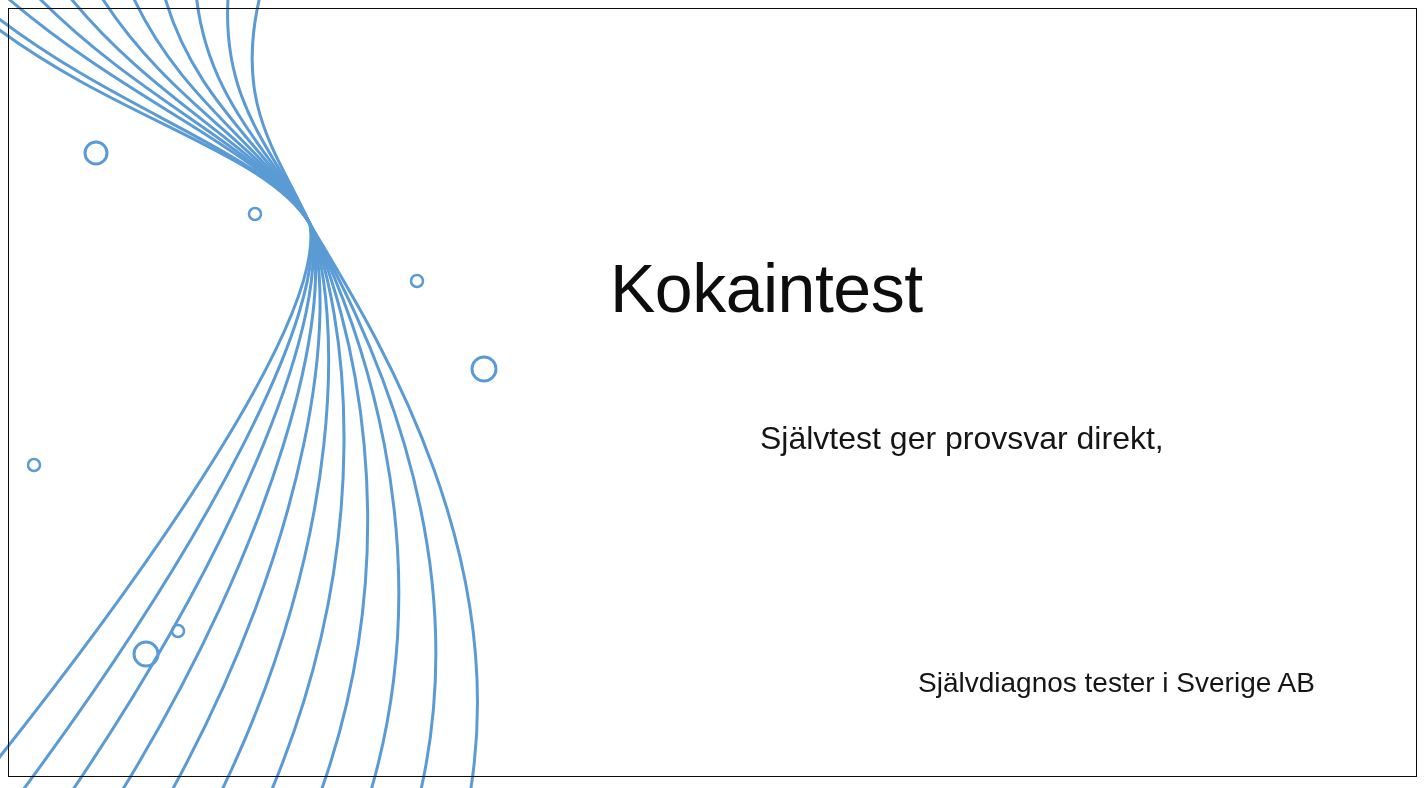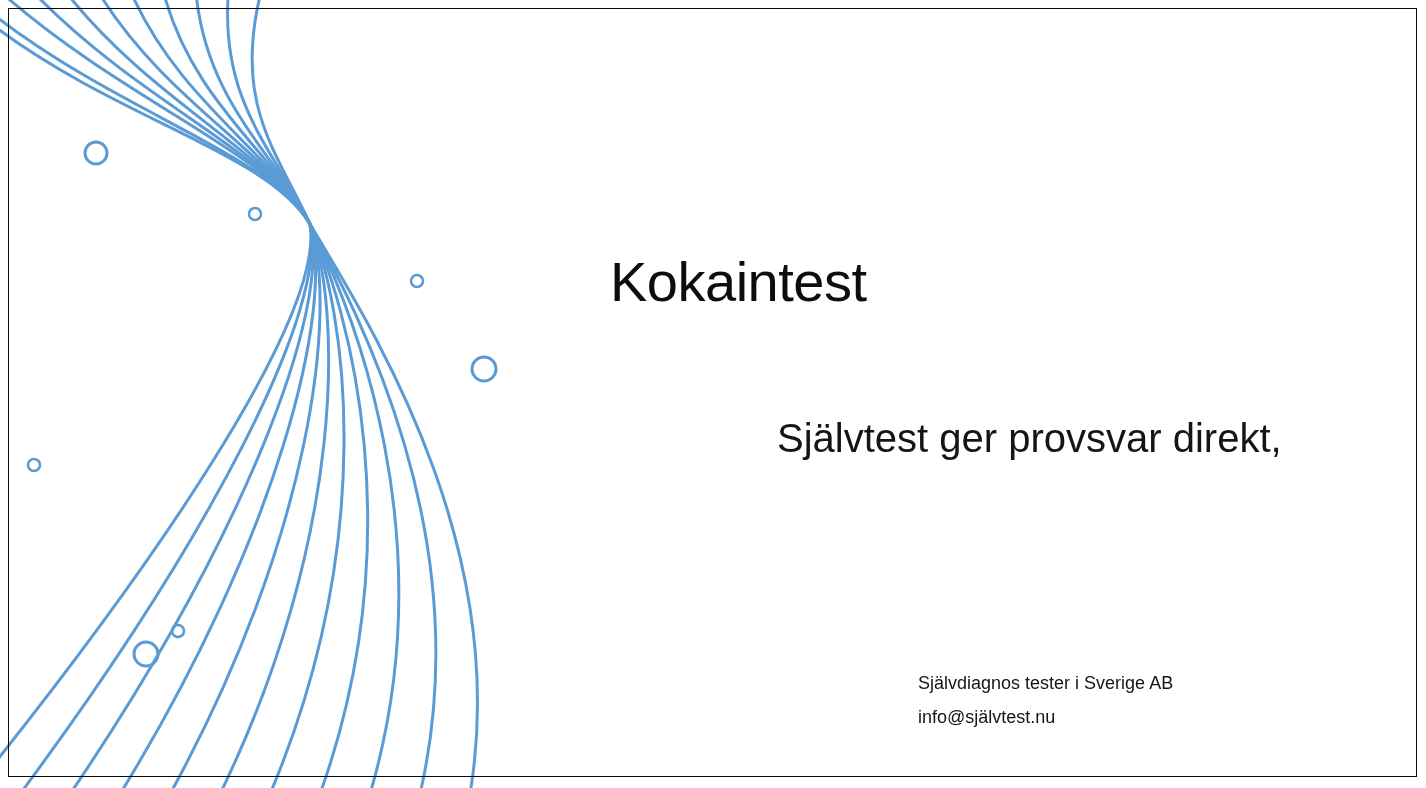--- a/index.html
+++ b/index.html
@@ -45,53 +45,52 @@
 
   
   #title-block {
     position: absolute;
     left: 610px;
     top: 252px;
     width: 760px;
   }
   #slide-title {
     font-family: "Liberation Sans", sans-serif;
-    font-size: 56px;
+    font-size: 68px;
     font-weight: 300;
     letter-spacing: -0.5px;
     line-height: 1.06;
     color: #0d0d0d;
     white-space: nowrap;
   }
 
   #subtitle-block {
     position: absolute;
     left: 760px;
     top: 419px;
     width: 640px;
   }
   .subtitle-line {
     font-family: "Liberation Sans", sans-serif;
-    font-size: 40px;
+    font-size: 32px;
     font-weight: 400;
     line-height: 38px;
     color: #151515;
     white-space: nowrap;
-    margin-left: 17px;
   }
 
   #footer-block {
     position: absolute;
     left: 918px;
     top: 666px;
     width: 470px;
   }
   .footer-line {
     font-family: "Liberation Sans", sans-serif;
-    font-size: 18px;
+    font-size: 28px;
     font-weight: 400;
     line-height: 34px;
     color: #151515;
     white-space: nowrap;
   }
 </style>
 </head>
 <body>
 
 <div id="slide">
@@ -126,16 +125,15 @@
   <div id="title-block">
     <div id="slide-title">Kokaintest</div>
   </div>
 
   <div id="subtitle-block">
     <div class="subtitle-line">Självtest ger provsvar direkt,</div>
   </div>
 
   <div id="footer-block">
     <div class="footer-line">Självdiagnos tester i Sverige AB</div>
-    <div class="footer-line">info@självtest.nu</div>
   </div>
 
 </div>
 
 </body></html>

